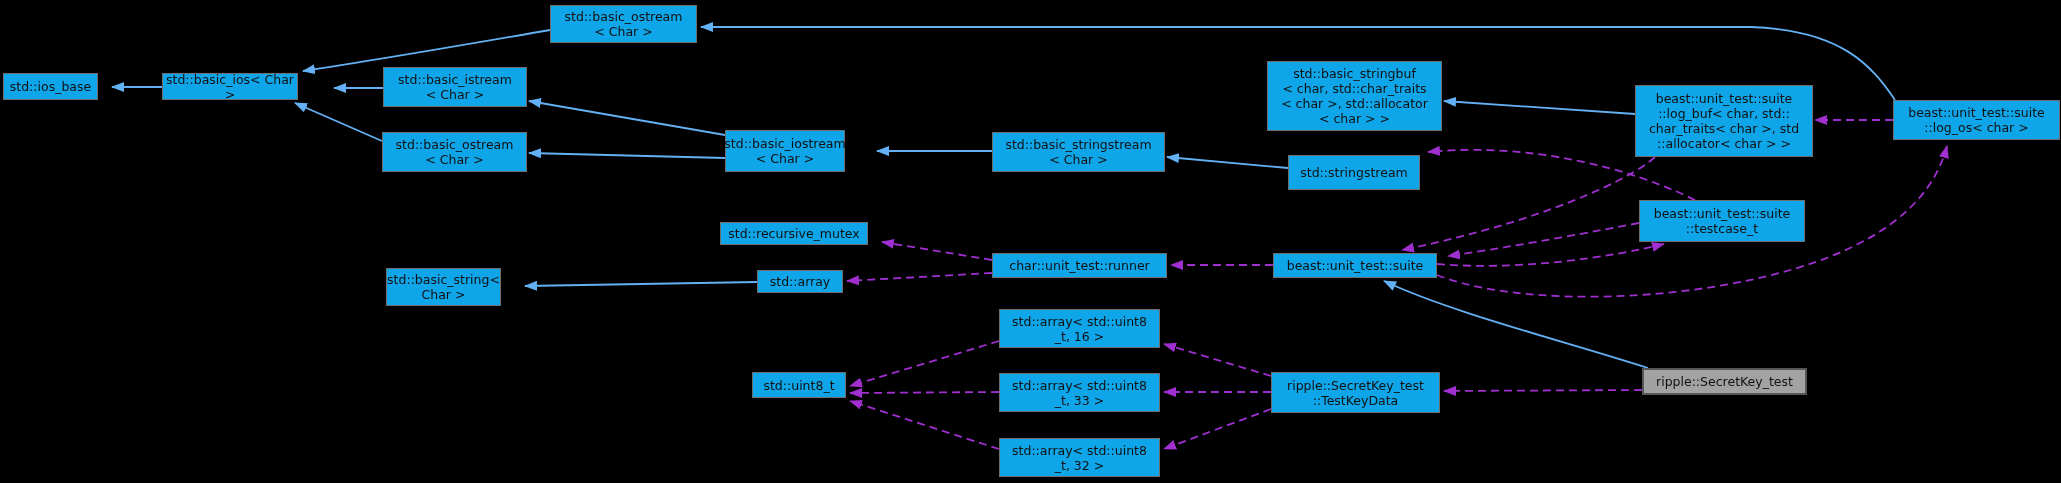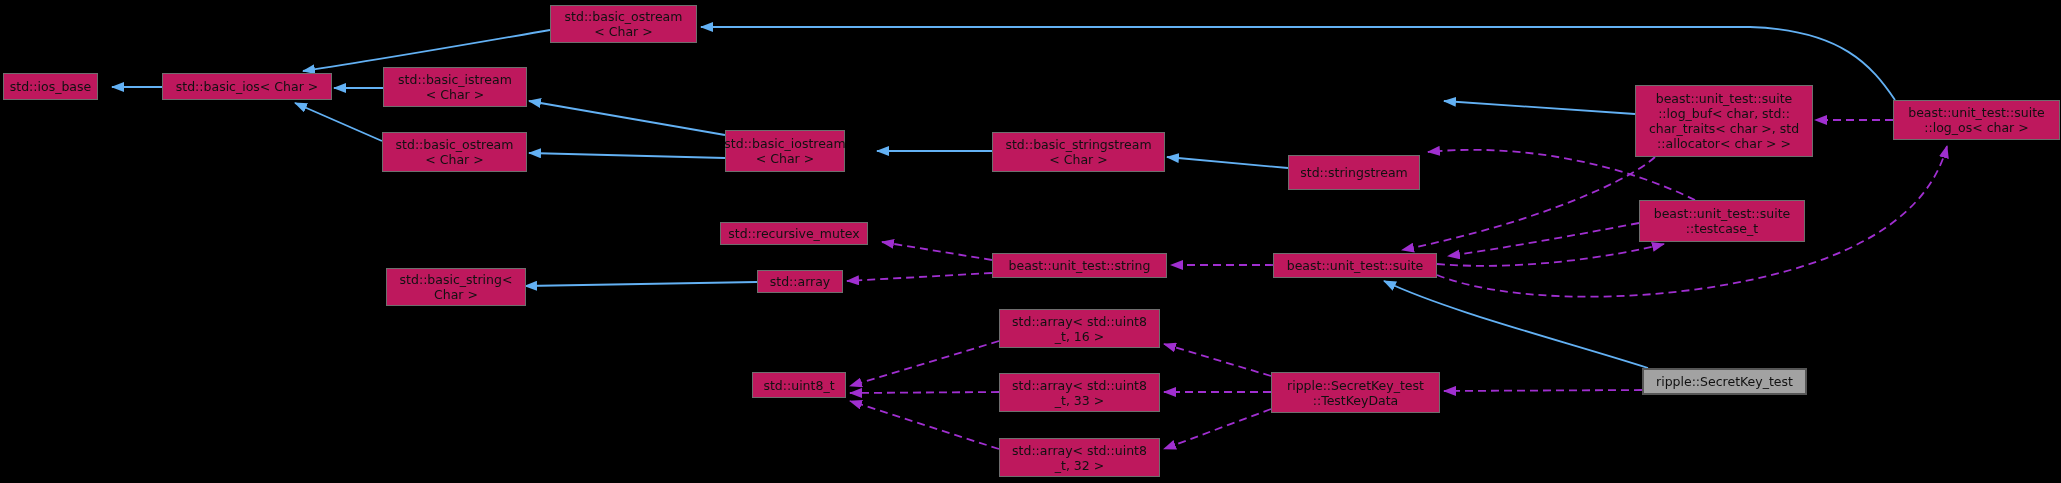--- a/index.html
+++ b/index.html
@@ -7,21 +7,21 @@
     position:relative;
     width:2061px;height:483px;
     background:#000;
     font-family:"DejaVu Sans","Liberation Sans",sans-serif;
     overflow:hidden;
   }
   #edges{position:absolute;left:0;top:0;width:2061px;height:483px;}
   .node{
     position:absolute;
     box-sizing:border-box;
-    background:#be185d;
+    background:#0ea5e9;
     border:1.5px solid #6e6e6e;
     color:#111;
     display:flex;align-items:center;justify-content:center;
     text-align:center;
     font-size:12.5px;line-height:15px;
     white-space:pre-line;
     cursor:pointer;
   }
   .node.highlight{
     background:#a2a2a2;
@@ -71,44 +71,48 @@
     <path class="edge-usage" d="M1642,390 L1444,391" marker-end="url(#ap)"></path>
     <path class="edge-usage" d="M1271,376 L1164,344" marker-end="url(#ap)"></path>
     <path class="edge-usage" d="M1271,392 L1164,392" marker-end="url(#ap)"></path>
     <path class="edge-usage" d="M1271,409 L1164,449" marker-end="url(#ap)"></path>
     <path class="edge-usage" d="M999,341 L850,386" marker-end="url(#ap)"></path>
     <path class="edge-usage" d="M999,392 L850,393" marker-end="url(#ap)"></path>
     <path class="edge-usage" d="M999,449 L850,401" marker-end="url(#ap)"></path>
   </svg>
 
   <div class="node" style="left:3px;top:73px;width:95px;height:27px">std::ios_base</div>
-  <div class="node" style="left:162px;top:73px;width:170px;height:27px">std::basic_ios&lt; Char &gt;</div>
+  <div class="node" style="left:162px;top:73px;width:136px;height:27px">std::basic_ios&lt; Char &gt;</div>
   <div class="node" style="left:550px;top:5px;width:147px;height:38px">std::basic_ostream
 &lt; Char &gt;</div>
   <div class="node" style="left:383px;top:67px;width:144px;height:40px">std::basic_istream
 &lt; Char &gt;</div>
   <div class="node" style="left:382px;top:132px;width:145px;height:40px">std::basic_ostream
 &lt; Char &gt;</div>
   <div class="node" style="left:725px;top:130px;width:120px;height:42px">std::basic_iostream
 &lt; Char &gt;</div>
   <div class="node" style="left:992px;top:132px;width:173px;height:40px">std::basic_stringstream
 &lt; Char &gt;</div>
+  <div class="node" style="left:1267px;top:61px;width:175px;height:70px">std::basic_stringbuf
+&lt; char, std::char_traits
+&lt; char &gt;, std::allocator
+&lt; char &gt; &gt;</div>
   <div class="node" style="left:1288px;top:155px;width:132px;height:35px">std::stringstream</div>
   <div class="node" style="left:1635px;top:85px;width:178px;height:72px">beast::unit_test::suite
 ::log_buf&lt; char, std::
 char_traits&lt; char &gt;, std
 ::allocator&lt; char &gt; &gt;</div>
   <div class="node" style="left:1893px;top:100px;width:167px;height:40px">beast::unit_test::suite
 ::log_os&lt; char &gt;</div>
   <div class="node" style="left:1639px;top:200px;width:166px;height:42px">beast::unit_test::suite
 ::testcase_t</div>
   <div class="node" style="left:720px;top:222px;width:148px;height:23px">std::recursive_mutex</div>
-  <div class="node" style="left:992px;top:253px;width:175px;height:25px">beast::unit_test::string</div>
+  <div class="node" style="left:992px;top:253px;width:175px;height:25px">char::unit_test::runner</div>
   <div class="node" style="left:1273px;top:253px;width:164px;height:25px">beast::unit_test::suite</div>
-  <div class="node" style="left:386px;top:268px;width:140px;height:38px">std::basic_string&lt;
+  <div class="node" style="left:386px;top:268px;width:115px;height:38px">std::basic_string&lt;
 Char &gt;</div>
   <div class="node" style="left:757px;top:270px;width:86px;height:23px">std::array</div>
   <div class="node" style="left:999px;top:309px;width:161px;height:39px">std::array&lt; std::uint8
 _t, 16 &gt;</div>
   <div class="node" style="left:752px;top:372px;width:94px;height:26px">std::uint8_t</div>
   <div class="node" style="left:999px;top:373px;width:161px;height:39px">std::array&lt; std::uint8
 _t, 33 &gt;</div>
   <div class="node" style="left:999px;top:438px;width:161px;height:39px">std::array&lt; std::uint8
 _t, 32 &gt;</div>
   <div class="node" style="left:1271px;top:372px;width:169px;height:41px">ripple::SecretKey_test

